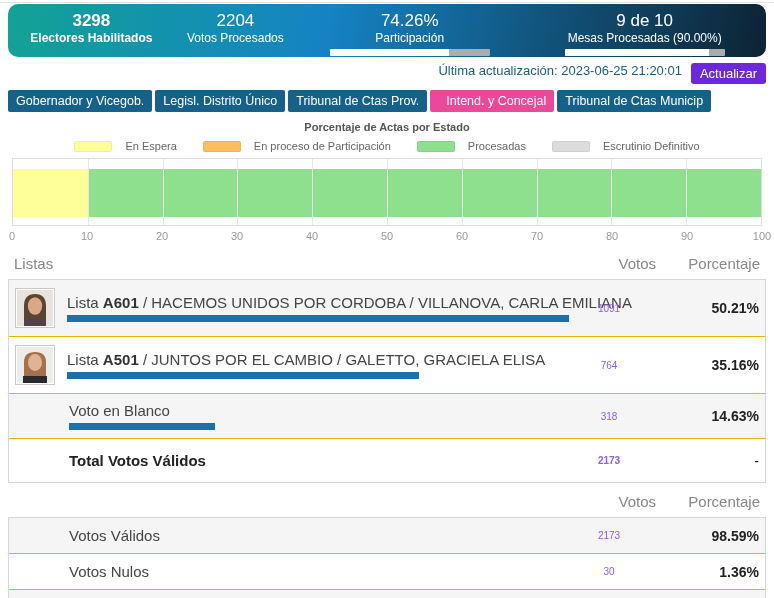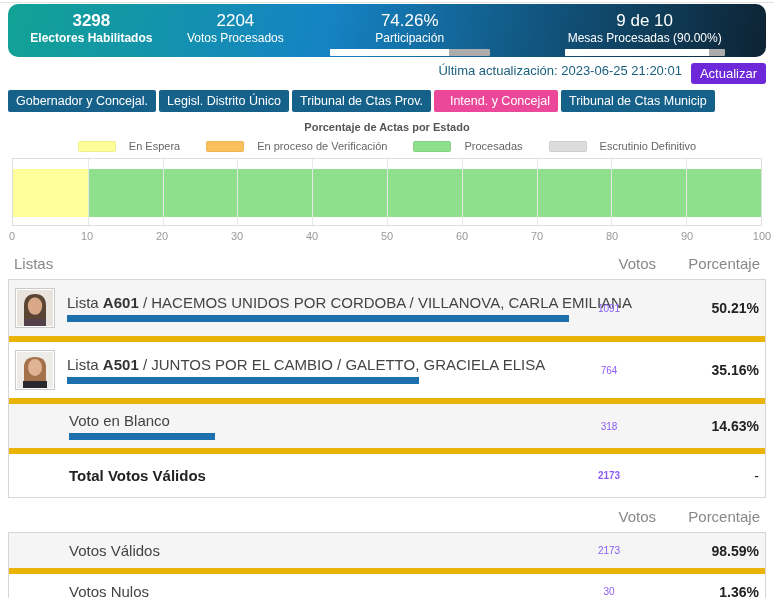--- a/index.html
+++ b/index.html
@@ -45,21 +45,21 @@
   .tick-label { position: absolute; transform: translateX(-50%); font-size: 11px; color: #999; top: 0; }
 
   
   .table-header { display: flex; margin: 12px 8px 0; padding: 0 6px 7px; color: #888; font-size: 15px; }
   .table-header.second { margin-top: 10px; }
   .col-main { flex: 1; }
   .col-votes { width: 92px; text-align: right; }
   .col-pct { width: 104px; text-align: right; }
   .data-table { margin: 0 8px; border: 1px solid #d6d6d6; }
   .trow { display: flex; align-items: center; padding: 8px 6px; background: #fff; }
-  .trow + .trow { border-top: 6px solid #eab308; }
+  .trow + .trow { border-top: 1px solid #eab308; }
   .trow.alt { background: #f5f5f5; }
   .trow.total { padding: 13px 6px; }
   .avatar { width: 40px; height: 40px; background: #fff; border: 1px solid #c9c9c9; padding: 1px; flex: none; }
   .avatar svg { display: block; width: 36px; height: 36px; }
   .row-main { flex: 1; padding-left: 12px; min-width: 0; }
   .row-main.no-avatar { padding-left: 54px; }
   .list-text { font-size: 15px; color: #444; white-space: nowrap; }
   .list-text b { color: #333; }
   .hbar { height: 7px; background: #1c70ac; margin-top: 4px; width: 0; }
   .cell-votes { width: 92px; text-align: center; font-size: 10px; color: #8b5cf6; flex: none; }
@@ -99,36 +99,36 @@
     </div>
   </div>
 </div>
 
 <div class="update-bar">
   <span class="update-text">Última actualización: 2023-06-25 21:20:01</span>
   <button class="refresh-btn">Actualizar</button>
 </div>
 
 <div class="tabs">
-    <div class="tab">Gobernador y Concejal.</div>
+    <div class="tab">Gobernador y Vicegob.</div>
     <div class="tab">Legisl. Distrito Único</div>
     <div class="tab">Tribunal de Ctas Prov.</div>
     <div class="tab active">Intend. y Concejal</div>
     <div class="tab">Tribunal de Ctas Municip</div>
   </div>
 
 <div class="chart-title">Porcentaje de Actas por Estado</div>
 <div class="legend">
     <div class="legend-item">
       <span class="legend-swatch" style="background: rgb(255, 255, 153);"></span>
       <span>En Espera</span>
     </div>
     <div class="legend-item">
       <span class="legend-swatch" style="background: rgb(251, 192, 92);"></span>
-      <span>En proceso de Verificación</span>
+      <span>En proceso de Participación</span>
     </div>
     <div class="legend-item">
       <span class="legend-swatch" style="background: rgb(142, 224, 142);"></span>
       <span>Procesadas</span>
     </div>
     <div class="legend-item">
       <span class="legend-swatch" style="background: rgb(220, 220, 220);"></span>
       <span>Escrutinio Definitivo</span>
     </div>
   </div>

